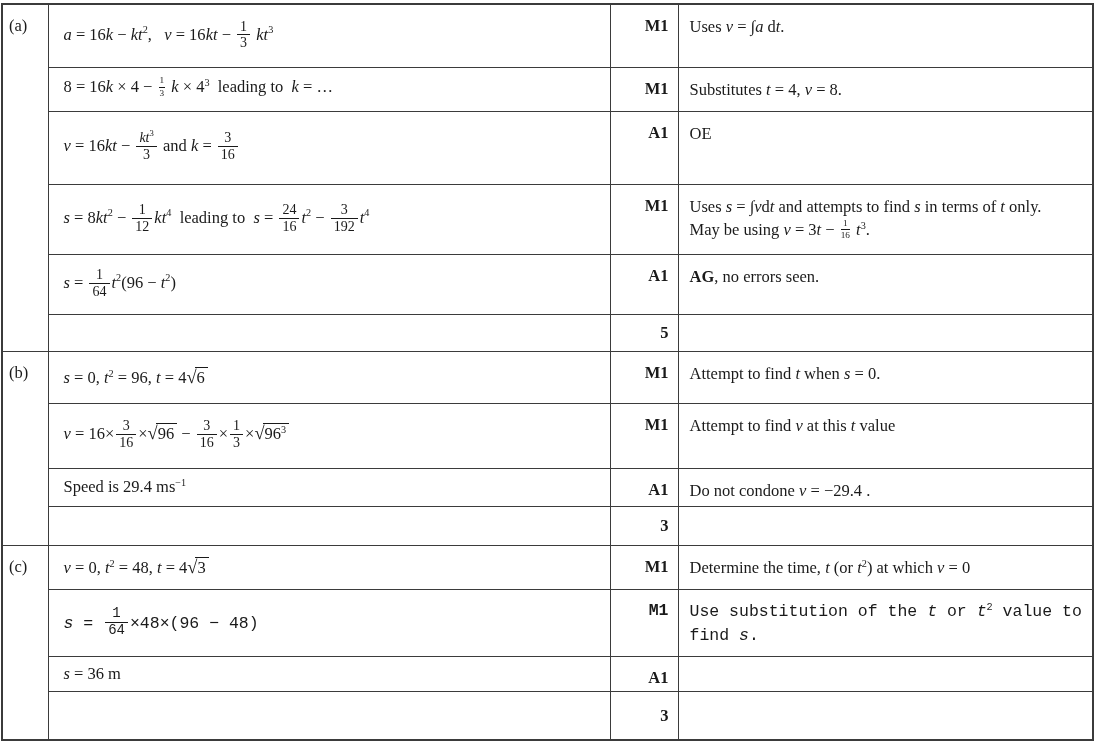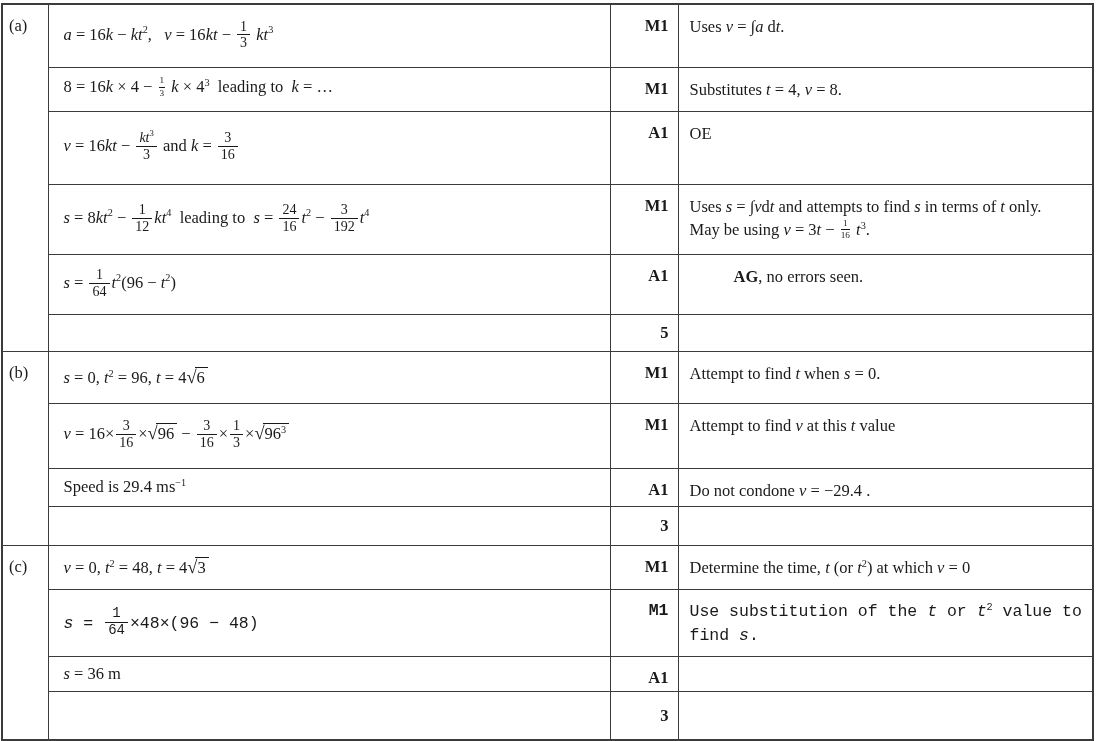--- a/index.html
+++ b/index.html
@@ -8,21 +8,21 @@
        font-family:"Liberation Serif","DejaVu Serif",serif;color:var(--ink);}
   table{border-collapse:collapse;table-layout:fixed;width:1093px;margin:3px 0 0 1px;
         border:2px solid var(--border);}
   td{border:1px solid var(--border);font-size:16.5px;overflow:hidden;}
   td.part{vertical-align:top;padding:11px 0 0 6px;}
   td.working{vertical-align:middle;padding:2px 4px 2px 15px;margin-left:21px;}
   td.mark{vertical-align:top;text-align:right;padding:11px 9px 0 8px;font-weight:bold;}
   td.mark.total{vertical-align:middle;padding-top:0;}
   td.comment{vertical-align:top;padding:10px 8px 4px 11px;line-height:1.45;}
   i{font-style:italic;}
-  b{font-weight:bold;margin-left:44px;}
+  b{font-weight:bold;}
   sup{font-size:0.62em;line-height:0;}
   .frac{display:inline-block;vertical-align:middle;text-align:center;
         font-size:0.85em;line-height:1.12;margin:0 2px;position:relative;top:-1px;}
   .frac .fn{display:block;padding:0 3px;border-bottom:1px solid var(--ink);}
   .frac .fd{display:block;padding:0 3px;}
   .sfrac{display:inline-block;vertical-align:middle;text-align:center;
          font-size:0.56em;line-height:1.2;margin:0 2px;position:relative;top:-2px;}
   .sfrac .fn{display:block;border-bottom:1px solid var(--ink);padding:0 1px;}
   .sfrac .fd{display:block;}
   .sqrt{display:inline-block;white-space:nowrap;}

